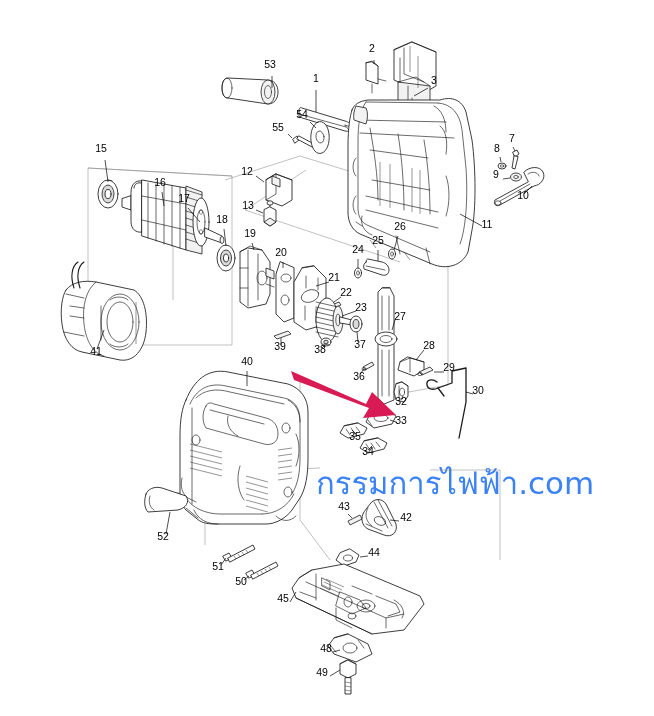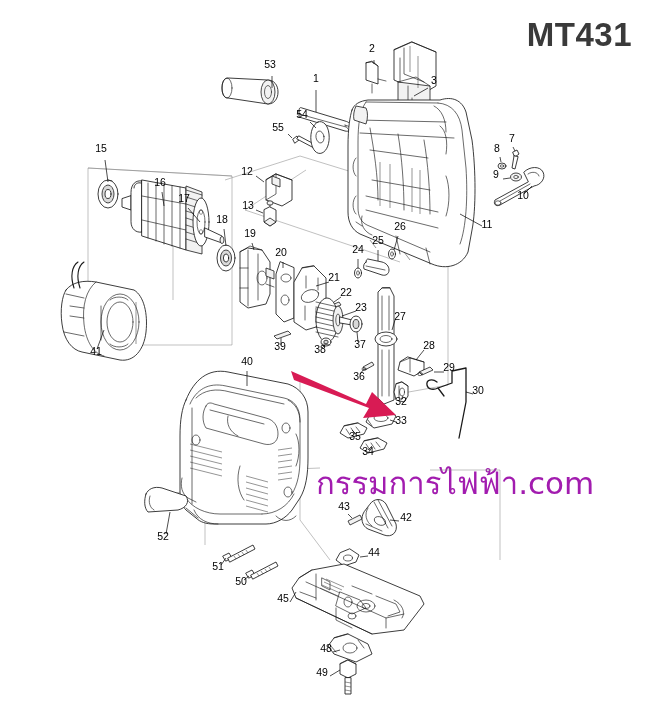--- a/index.html
+++ b/index.html
@@ -11,21 +11,21 @@
 
   #model-title{
     position:absolute; right:22px; top:16px;
     font-size:33px; font-weight:bold; letter-spacing:0.5px;
     color:#3a3a3a; font-family:"Liberation Sans","DejaVu Sans",sans-serif;
     user-select:none;
   }
 
   #watermark{
     position:absolute; left:316px; top:458px;
-    font-size:31px; color:#a21caf; white-space:nowrap;
+    font-size:31px; color:#3b82f6; white-space:nowrap;
     font-family:"DejaVu Sans","Liberation Sans",sans-serif;
     letter-spacing:0px; user-select:none; font-weight:400;
   }
 
   svg.dwg{position:absolute;left:0;top:0;width:654px;height:716px;
           overflow:visible;}
   svg.dwg text{font-family:"Liberation Sans","DejaVu Sans",sans-serif;
                font-size:10.5px;fill:#000;}
 
   .part{fill:#ffffff;stroke:#1a1a1a;stroke-width:0.85;
@@ -37,21 +37,20 @@
   .det-thin{fill:none;stroke:#2a2a2a;stroke-width:0.5;}
   .lead{fill:none;stroke:#000;stroke-width:0.7;}
   .guide{fill:none;stroke:#808080;stroke-width:0.5;}
   .arrow{fill:#d81b54;}
 </style>
 </head>
 <body>
 
 <div id="stage">
 
-  <div id="model-title">MT431</div>
 
   <div id="watermark">กรรมการไฟฟ้า.com</div>
 
   <svg class="dwg" viewBox="0 0 654 716">
 
     <g>
       <path class="guide" d="M88 168 L88 345 L232 345 L232 176 Z"></path>
       <path class="guide" d="M232 176 L88 168"></path>
       <path class="guide" d="M225 180 L300 156 L430 196"></path>
       <path class="guide" d="M173 230 L173 300"></path>

